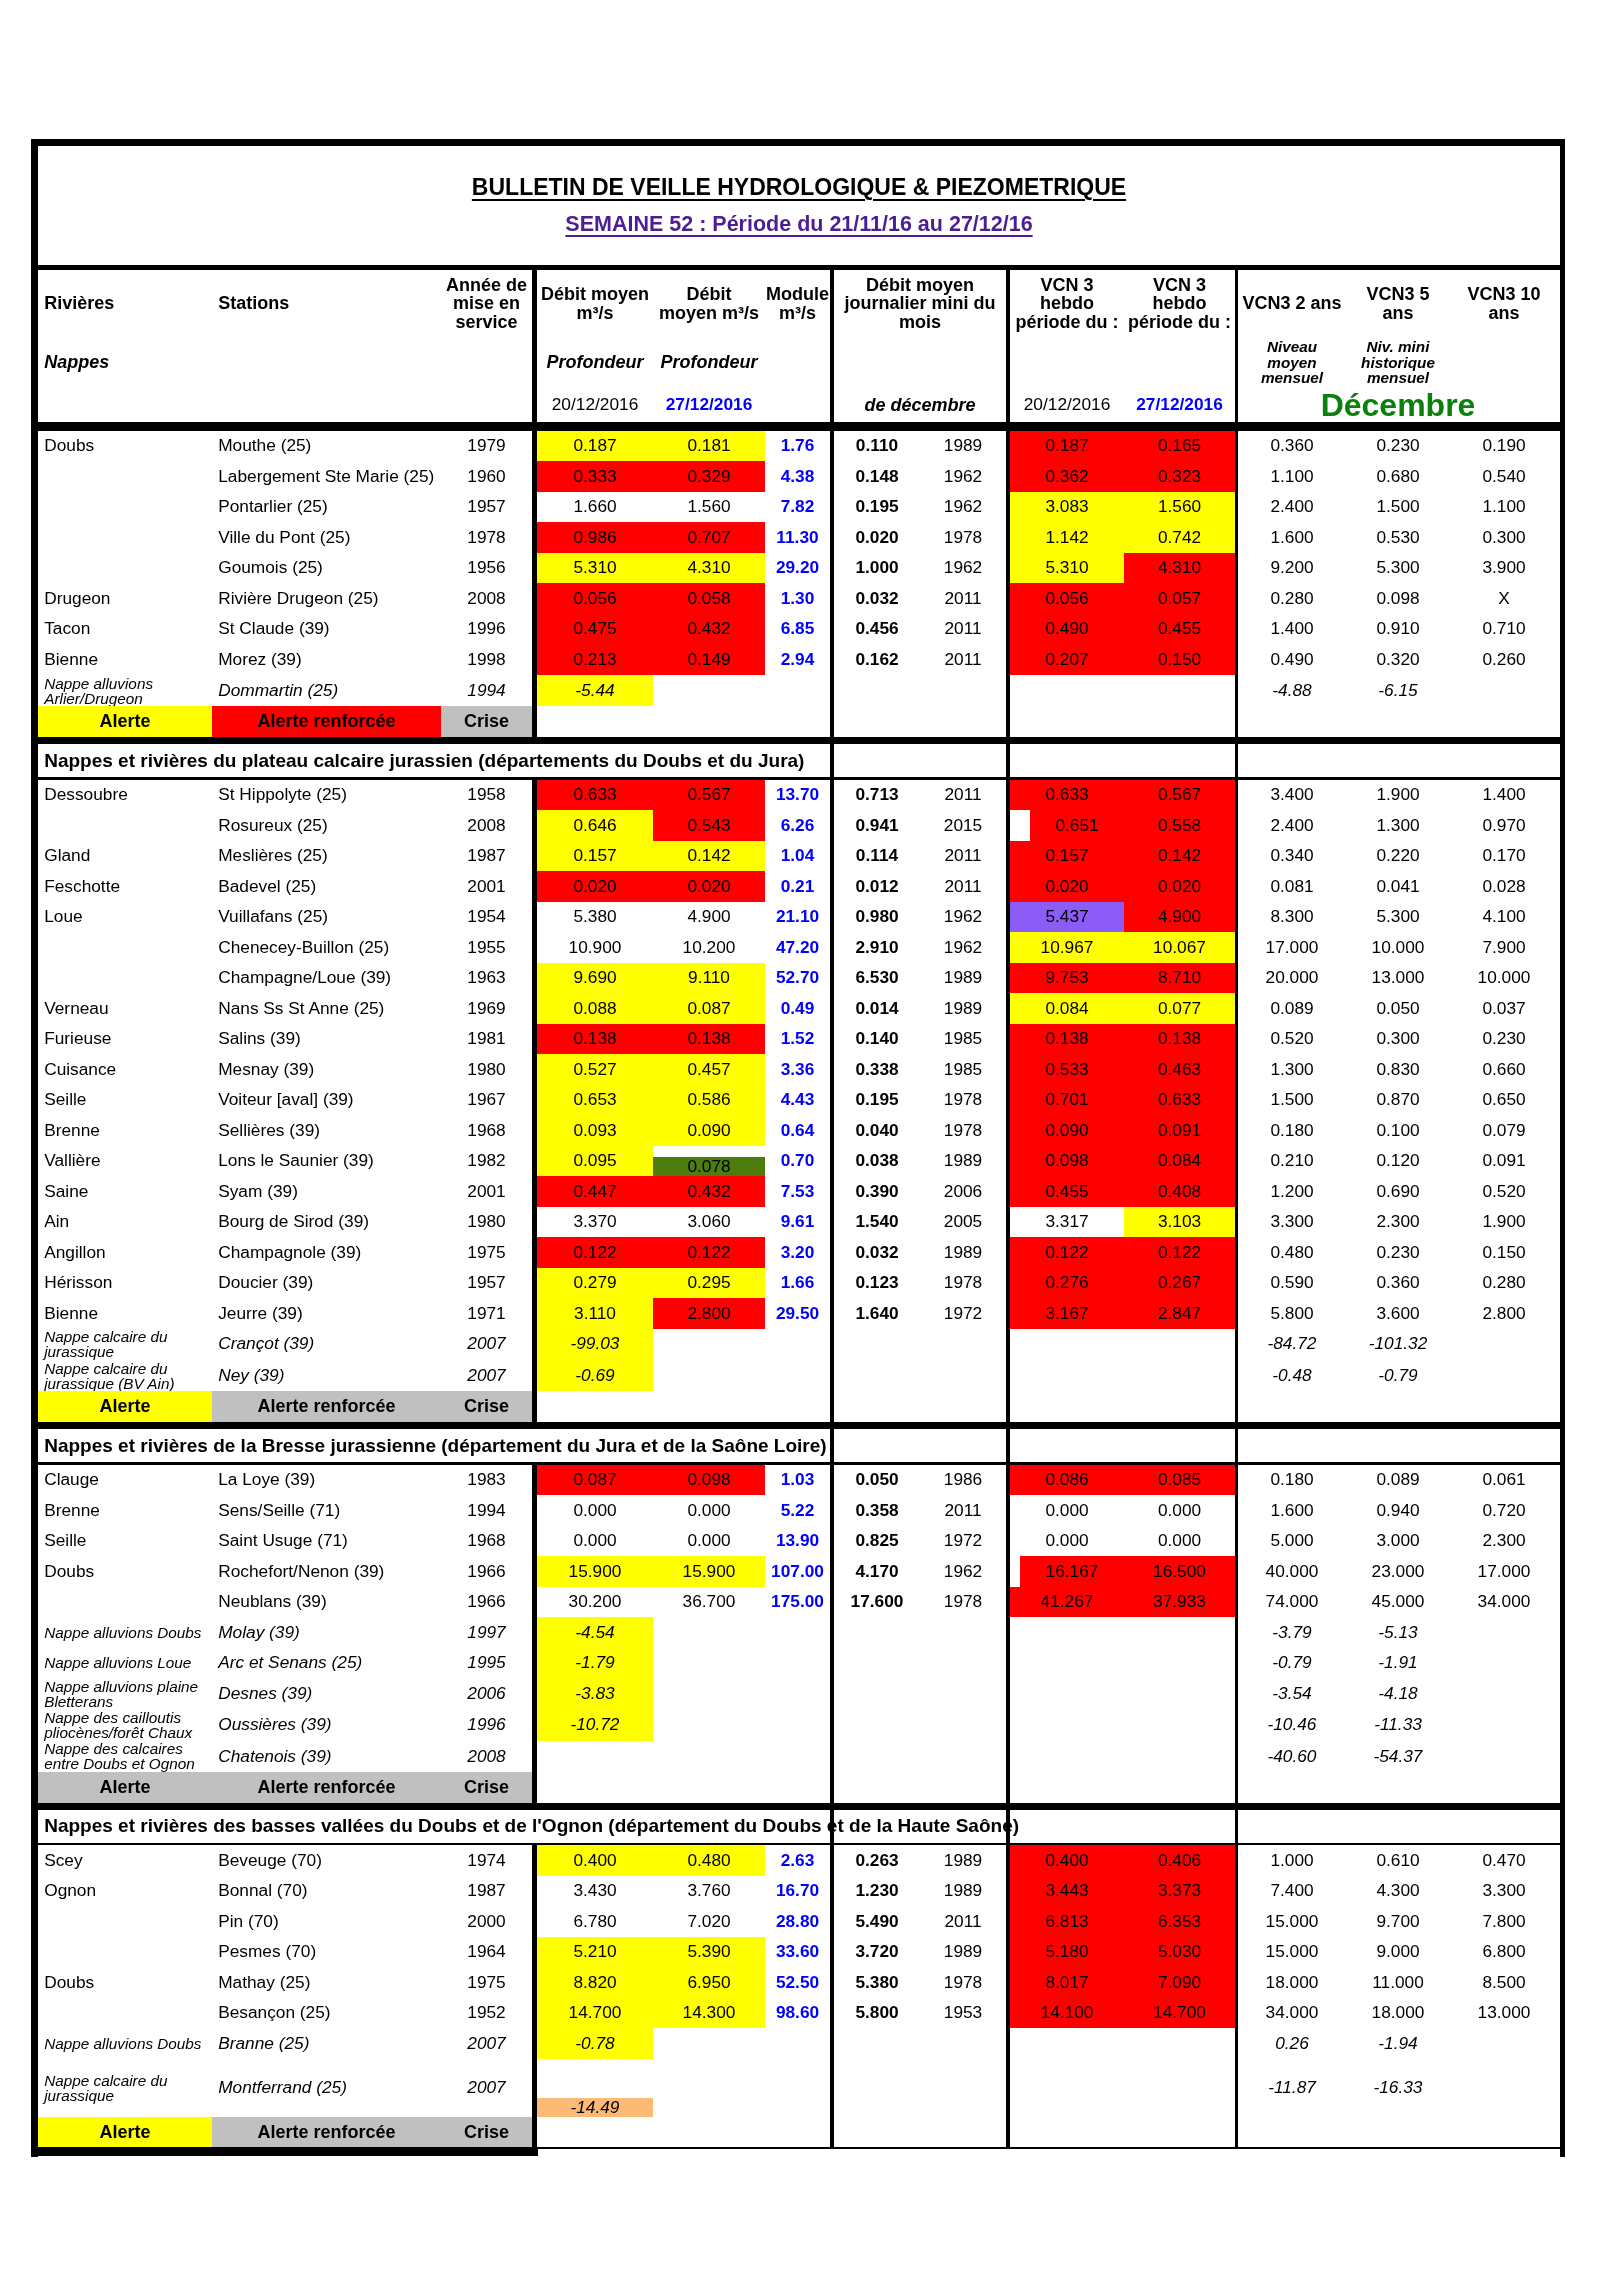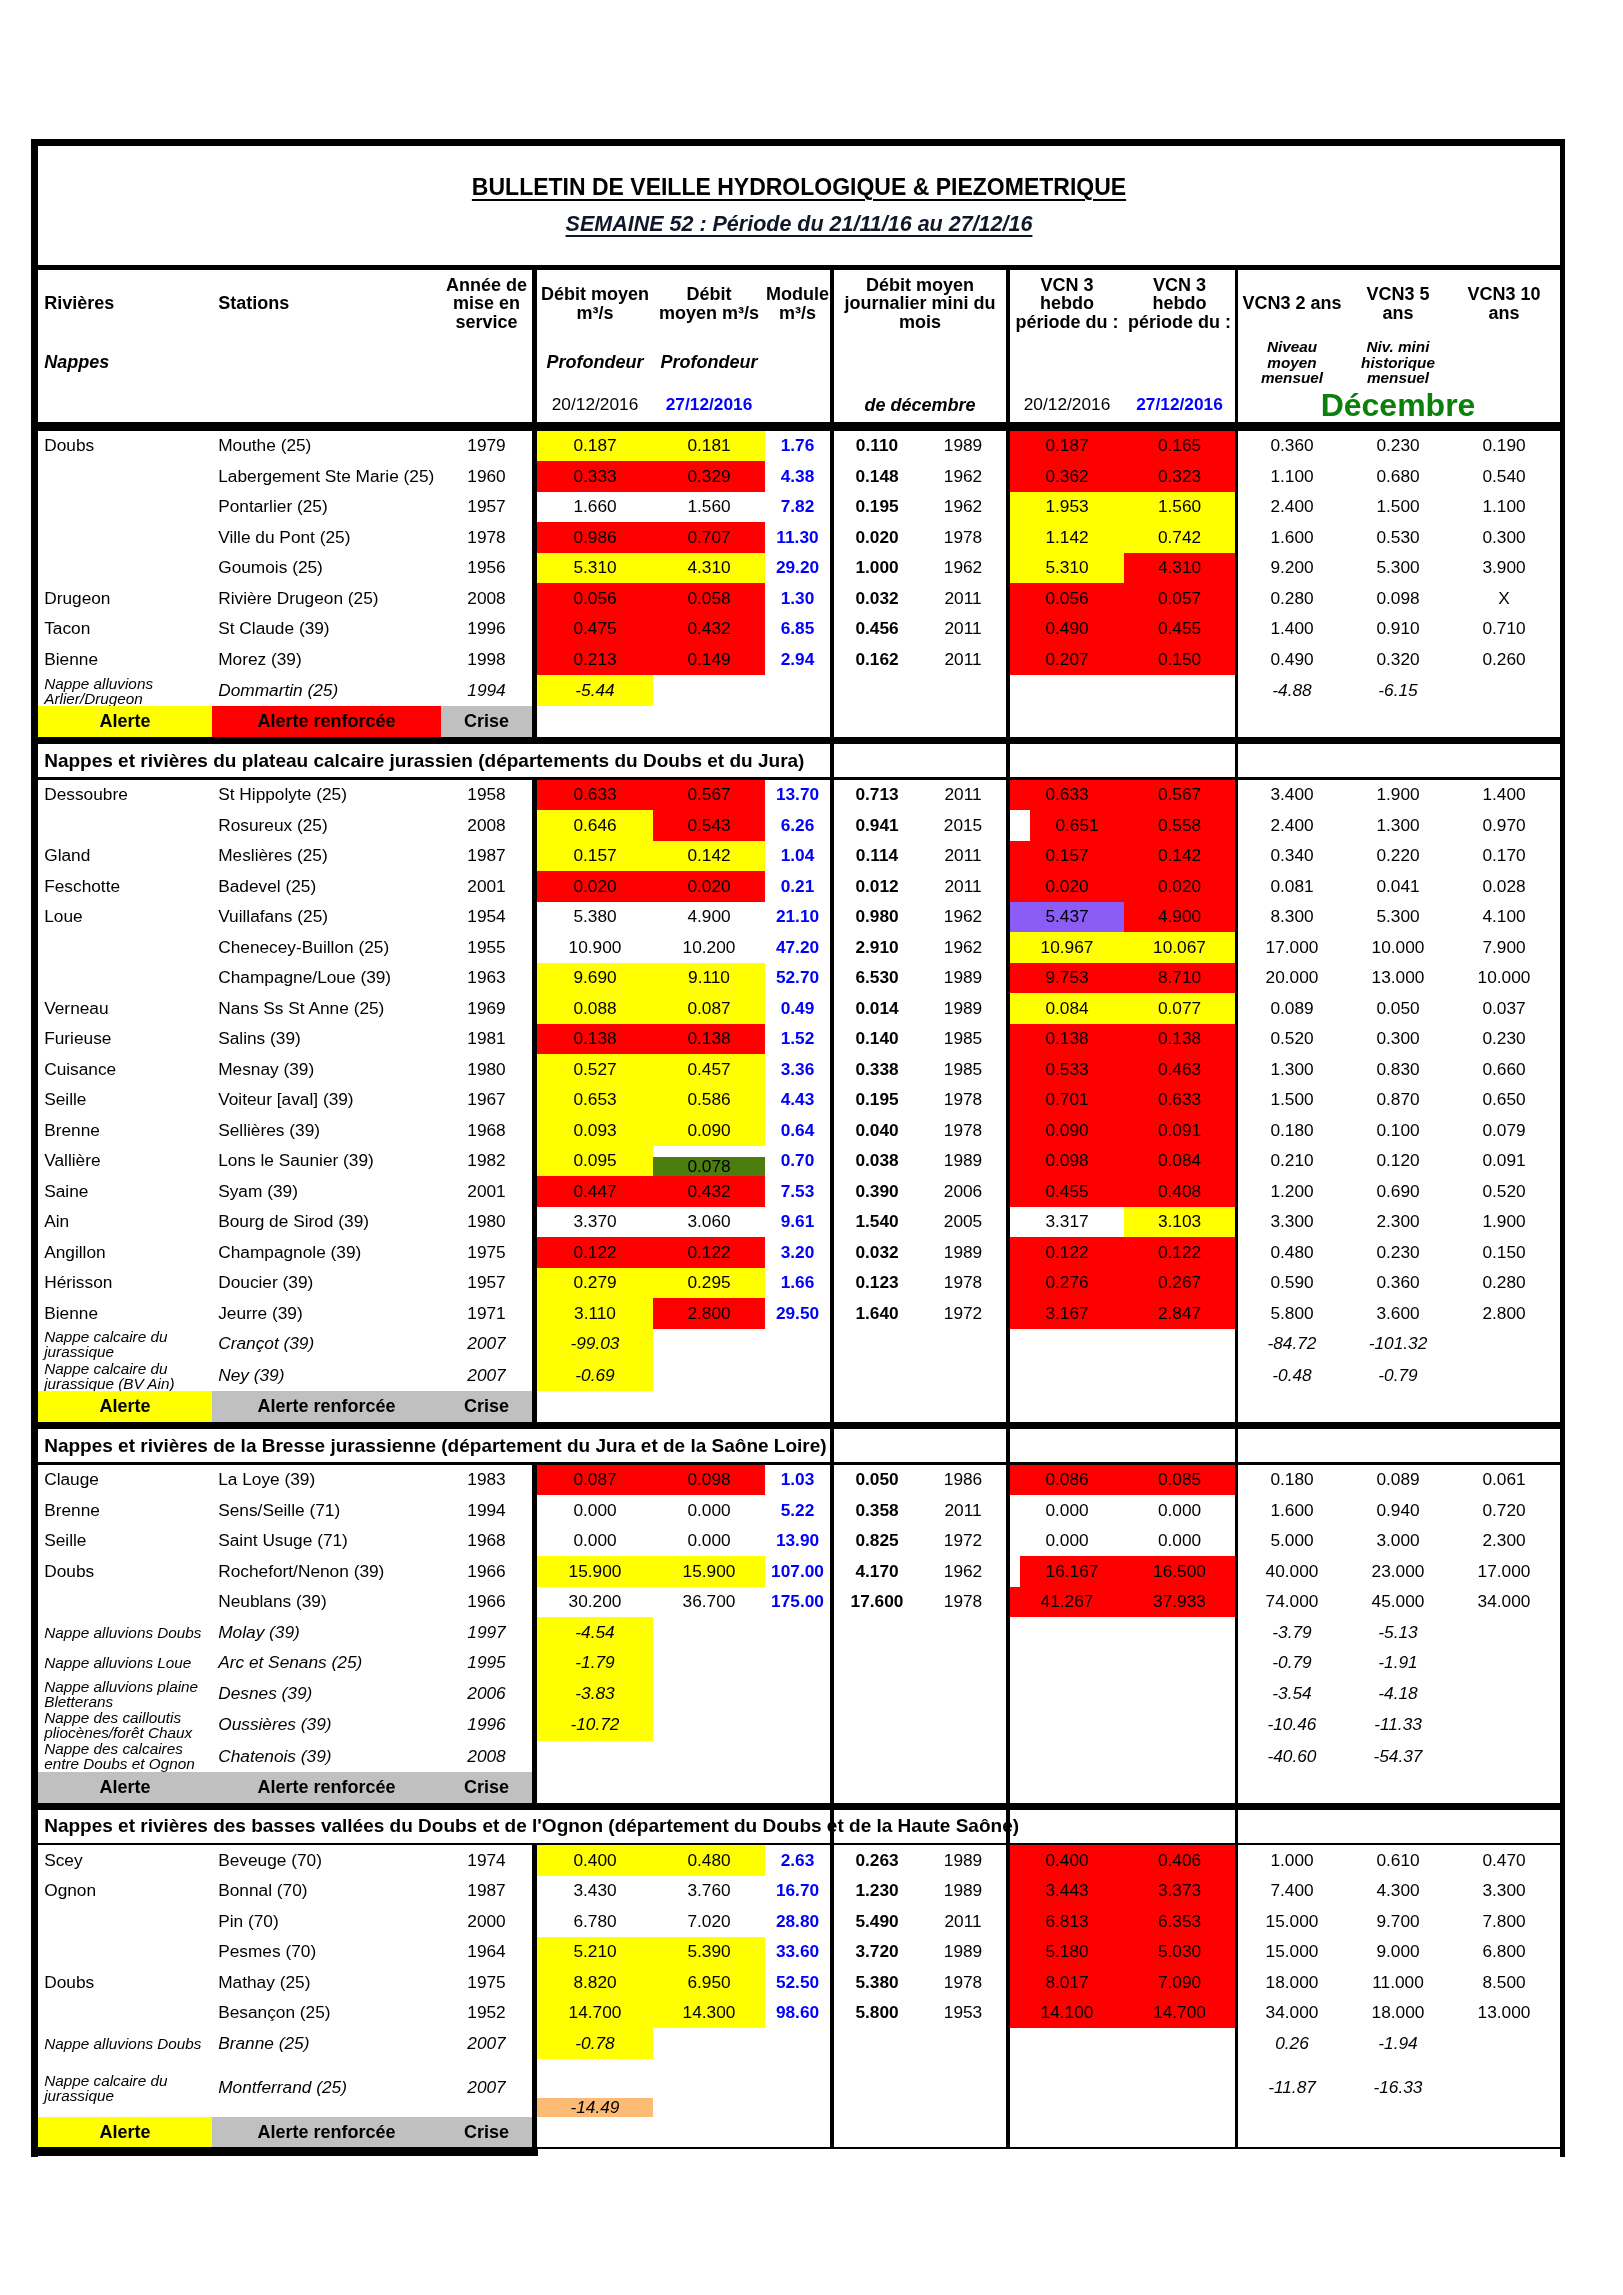--- a/index.html
+++ b/index.html
@@ -24,21 +24,21 @@
   .gb1{border-right:5.6px solid #000;}
   .gb2{border-right:4.2px solid #000;}
   .gb3{border-right:4.2px solid #000;}
   .gb4{border-right:3.5px solid #000;}
   .sp16{grid-column:1/7;}
   .sp78{grid-column:7/9;}
   .sp1113{grid-column:11/14;}
   #titleblock{height:119px;border-bottom:5.6px solid #000;display:flex;flex-direction:column;
     align-items:center;justify-content:center;gap:11px;}
   .t1{font-size:23px;font-weight:700;text-decoration:underline;text-underline-offset:4.2px;}
-  .t2{font-size:21.5px;font-weight:700;color:#0f172a;text-decoration:underline;text-underline-offset:4.2px;font-style:italic;}
+  .t2{font-size:21.5px;font-weight:700;color:#4c1d95;text-decoration:underline;text-underline-offset:4.2px;}
   .hr1{min-height:67px;}
   .hr2{min-height:51px;}
   .hr3{min-height:33px;}
   .hbar{width:100%;}
   .hbar.hdr{height:6.2px;background:#000;}
   .hbar.thin{height:2.8px;background:#000;}
   .hbar.thick{height:7px;background:#000;}
   .trow{min-height:33px;}
   .drow{min-height:30.5px;}
   .lrow{min-height:30.5px;}
@@ -135,21 +135,21 @@
       </div>
       <div class="row drow">
         <div class="c left riv"></div>
         <div class="c left">Pontarlier (25)</div>
         <div class="c gb1">1957</div>
         <div class="c">1.660</div>
         <div class="c">1.560</div>
         <div class="c mod gb2">7.82</div>
         <div class="c bold">0.195</div>
         <div class="c gb3">1962</div>
-        <div class="c" style="background: rgb(255, 255, 0);">1.953</div>
+        <div class="c" style="background: rgb(255, 255, 0);">3.083</div>
         <div class="c gb4" style="background: rgb(255, 255, 0);">1.560</div>
         <div class="c">2.400</div>
         <div class="c">1.500</div>
         <div class="c">1.100</div>
       </div>
       <div class="row drow">
         <div class="c left riv"></div>
         <div class="c left">Ville du Pont (25)</div>
         <div class="c gb1">1978</div>
         <div class="c" style="background: rgb(255, 0, 0);">0.986</div>

